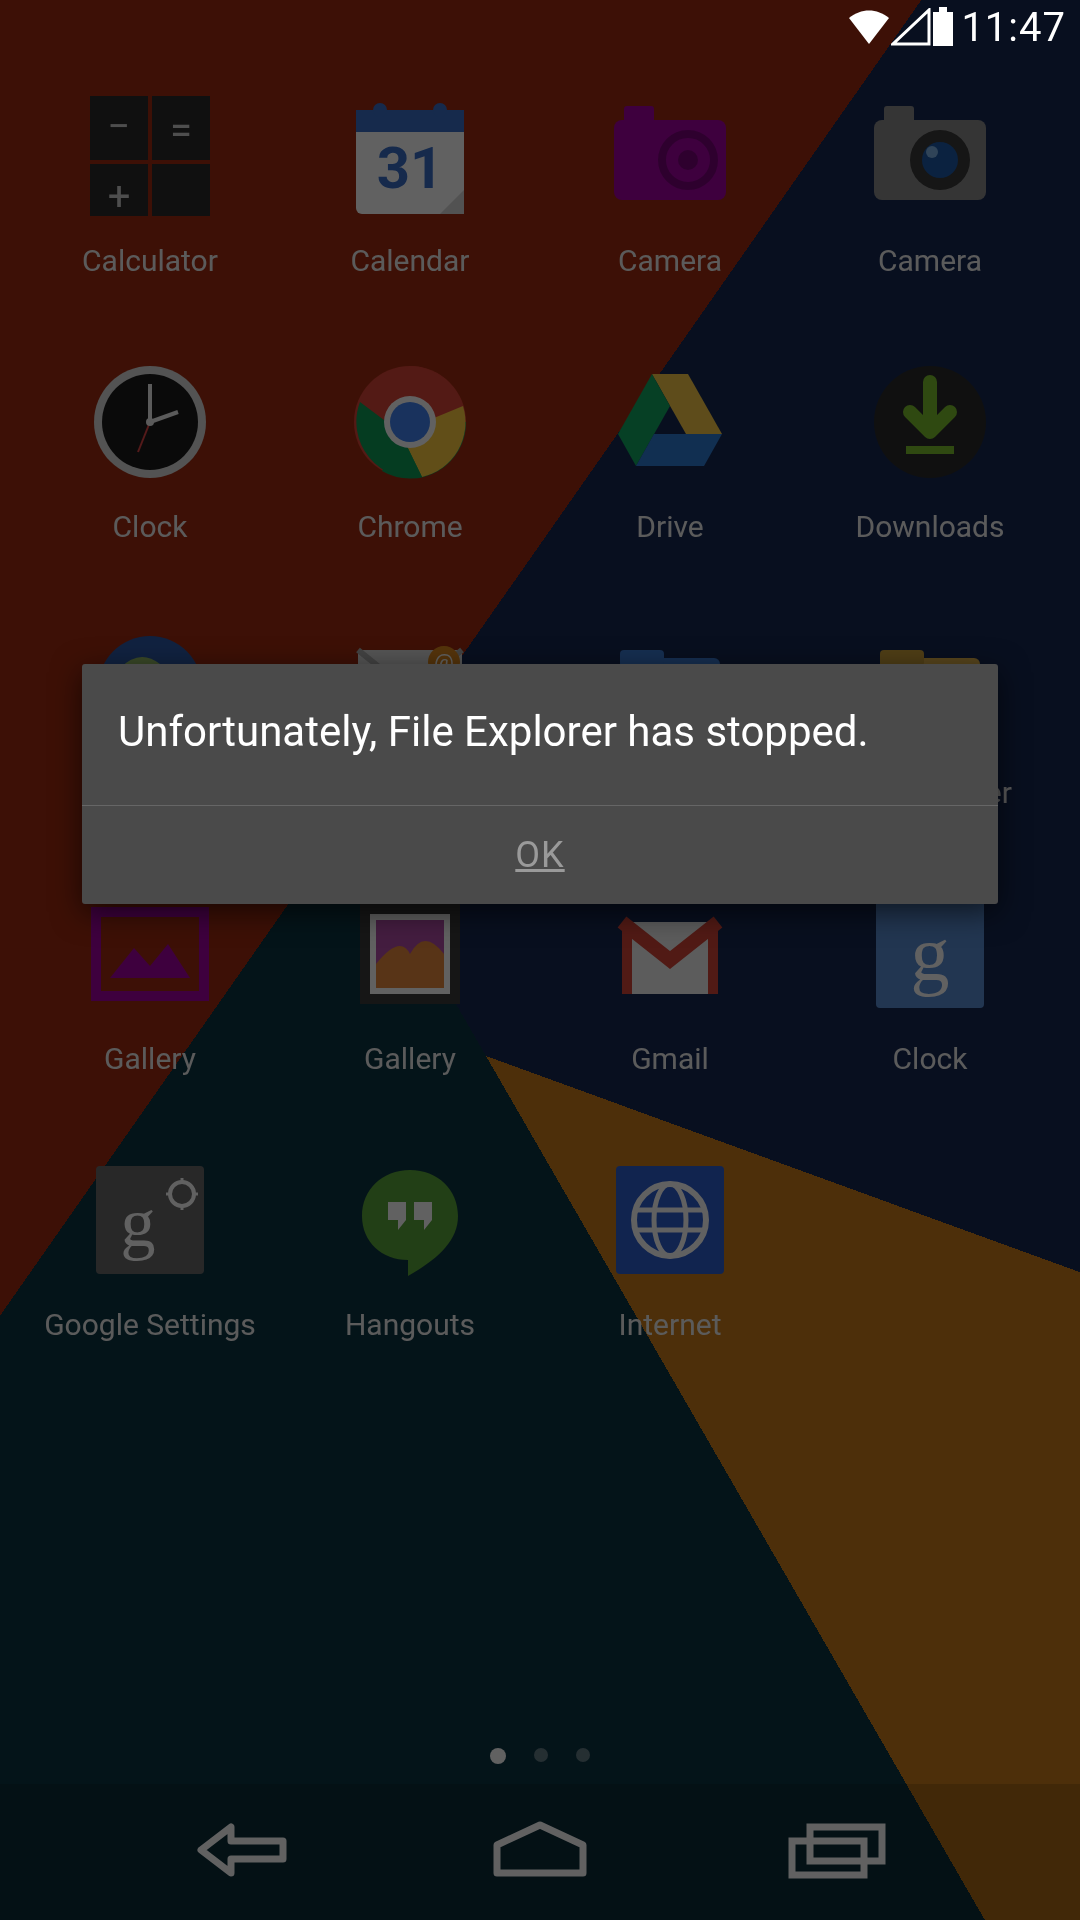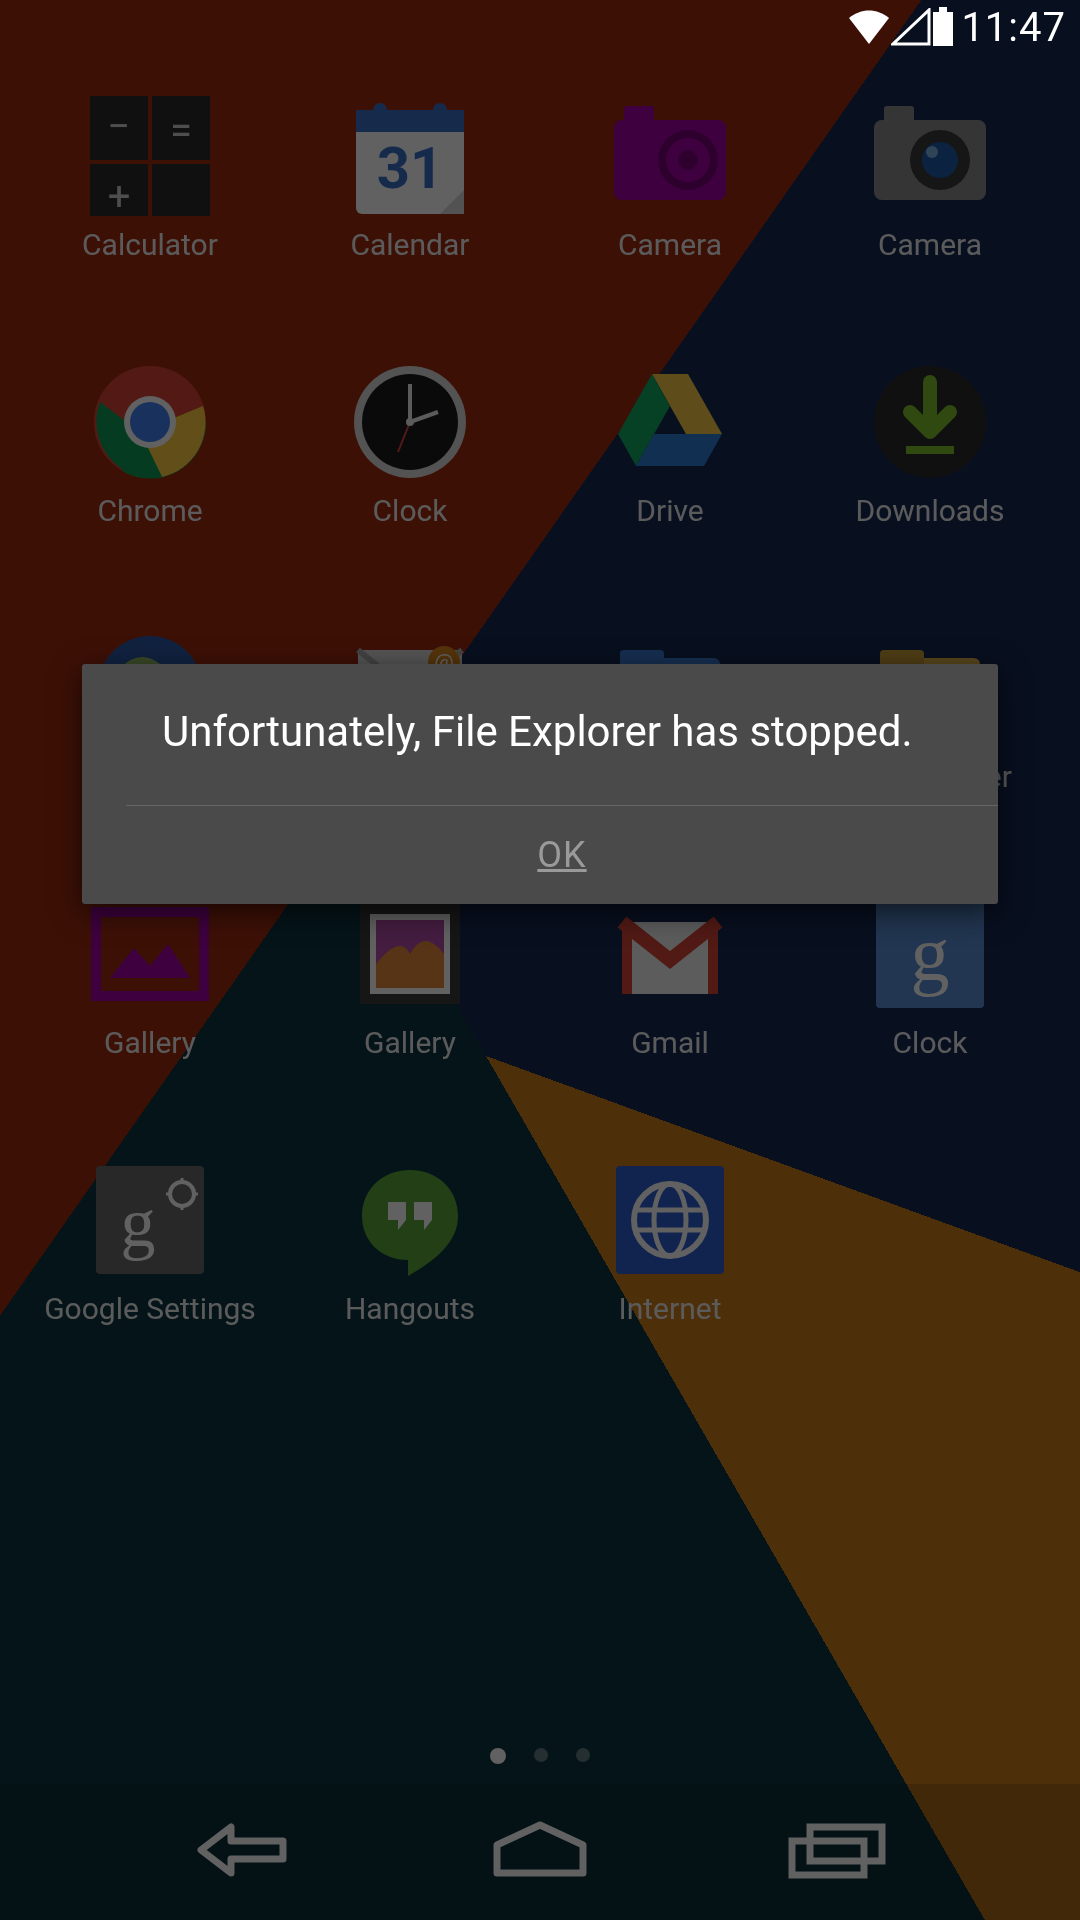--- a/index.html
+++ b/index.html
@@ -34,40 +34,39 @@
   .grid {
     display: grid;
     grid-template-columns: repeat(4, 1fr);
     grid-auto-rows: 266px;
     justify-items: center;
     align-items: start;
     gap: 0;
   }
   .app { width: 240px; display:flex; flex-direction:column; align-items:center; }
   .app .icon-wrap { width: 132px; height: 132px; display:flex; align-items:center; justify-content:center; }
-  .app .label { margin-top: 5px; font-size: 30px; text-align:center; white-space:nowrap; color:#f0f0f0; }
+  .app .label { margin-top: 21px; font-size: 30px; text-align:center; white-space:nowrap; color:#f0f0f0; }
 
   
   .page-dots { position:absolute; left:0; right:0; bottom: 156px; display:flex; justify-content:center; gap:28px; }
   .page-dots .dot { width:14px; height:14px; border-radius:50%; background:rgba(255,255,255,0.35); }
   .page-dots .dot.active { background:#fff; width:16px; height:16px; }
 
   
   .navbar {
     position:absolute; left:0; right:0; bottom:0; height:136px;
     display:flex; justify-content:space-evenly; align-items:center;
     background: rgba(0,0,0,0.15);
   }
 
   
   .dialog {
     position:absolute; left:82px; right:82px; top:664px;
     background:#4a4a4a; border-radius:3px;
     box-shadow: 0 8px 30px rgba(0,0,0,0.6);
-    padding-left: 44px;
   }
   .dialog .msg { padding: 40px 36px 44px 36px; font-size:42px; line-height:1.35; color:#fff; }
   .dialog .divider { height:1px; background:#666; }
   .dialog .btn-row { display:flex; }
   .dialog .btn {
     flex:1; text-align:center; padding:28px 0; font-size:36px;
     color:#9a9a9a; letter-spacing:1px; cursor:pointer;text-decoration:underline;
   }
 </style>
 </head>
@@ -105,32 +104,32 @@
         <div class="icon-wrap">
           <svg width="120" height="120" viewBox="0 0 120 120">
             <use href="#ic-camera"></use>
           </svg>
         </div>
         <div class="label">Camera</div>
       </div>
       <div class="app">
         <div class="icon-wrap">
           <svg width="120" height="120" viewBox="0 0 120 120">
+            <use href="#ic-clock"></use>
+          </svg>
+        </div>
+        <div class="label">Clock</div>
+      </div>
+      <div class="app">
+        <div class="icon-wrap">
+          <svg width="120" height="120" viewBox="0 0 120 120">
             <use href="#ic-chrome"></use>
           </svg>
         </div>
         <div class="label">Chrome</div>
-      </div>
-      <div class="app">
-        <div class="icon-wrap">
-          <svg width="120" height="120" viewBox="0 0 120 120">
-            <use href="#ic-clock"></use>
-          </svg>
-        </div>
-        <div class="label">Clock</div>
       </div>
       <div class="app">
         <div class="icon-wrap">
           <svg width="120" height="120" viewBox="0 0 120 120">
             <use href="#ic-drive"></use>
           </svg>
         </div>
         <div class="label">Drive</div>
       </div>
       <div class="app">

